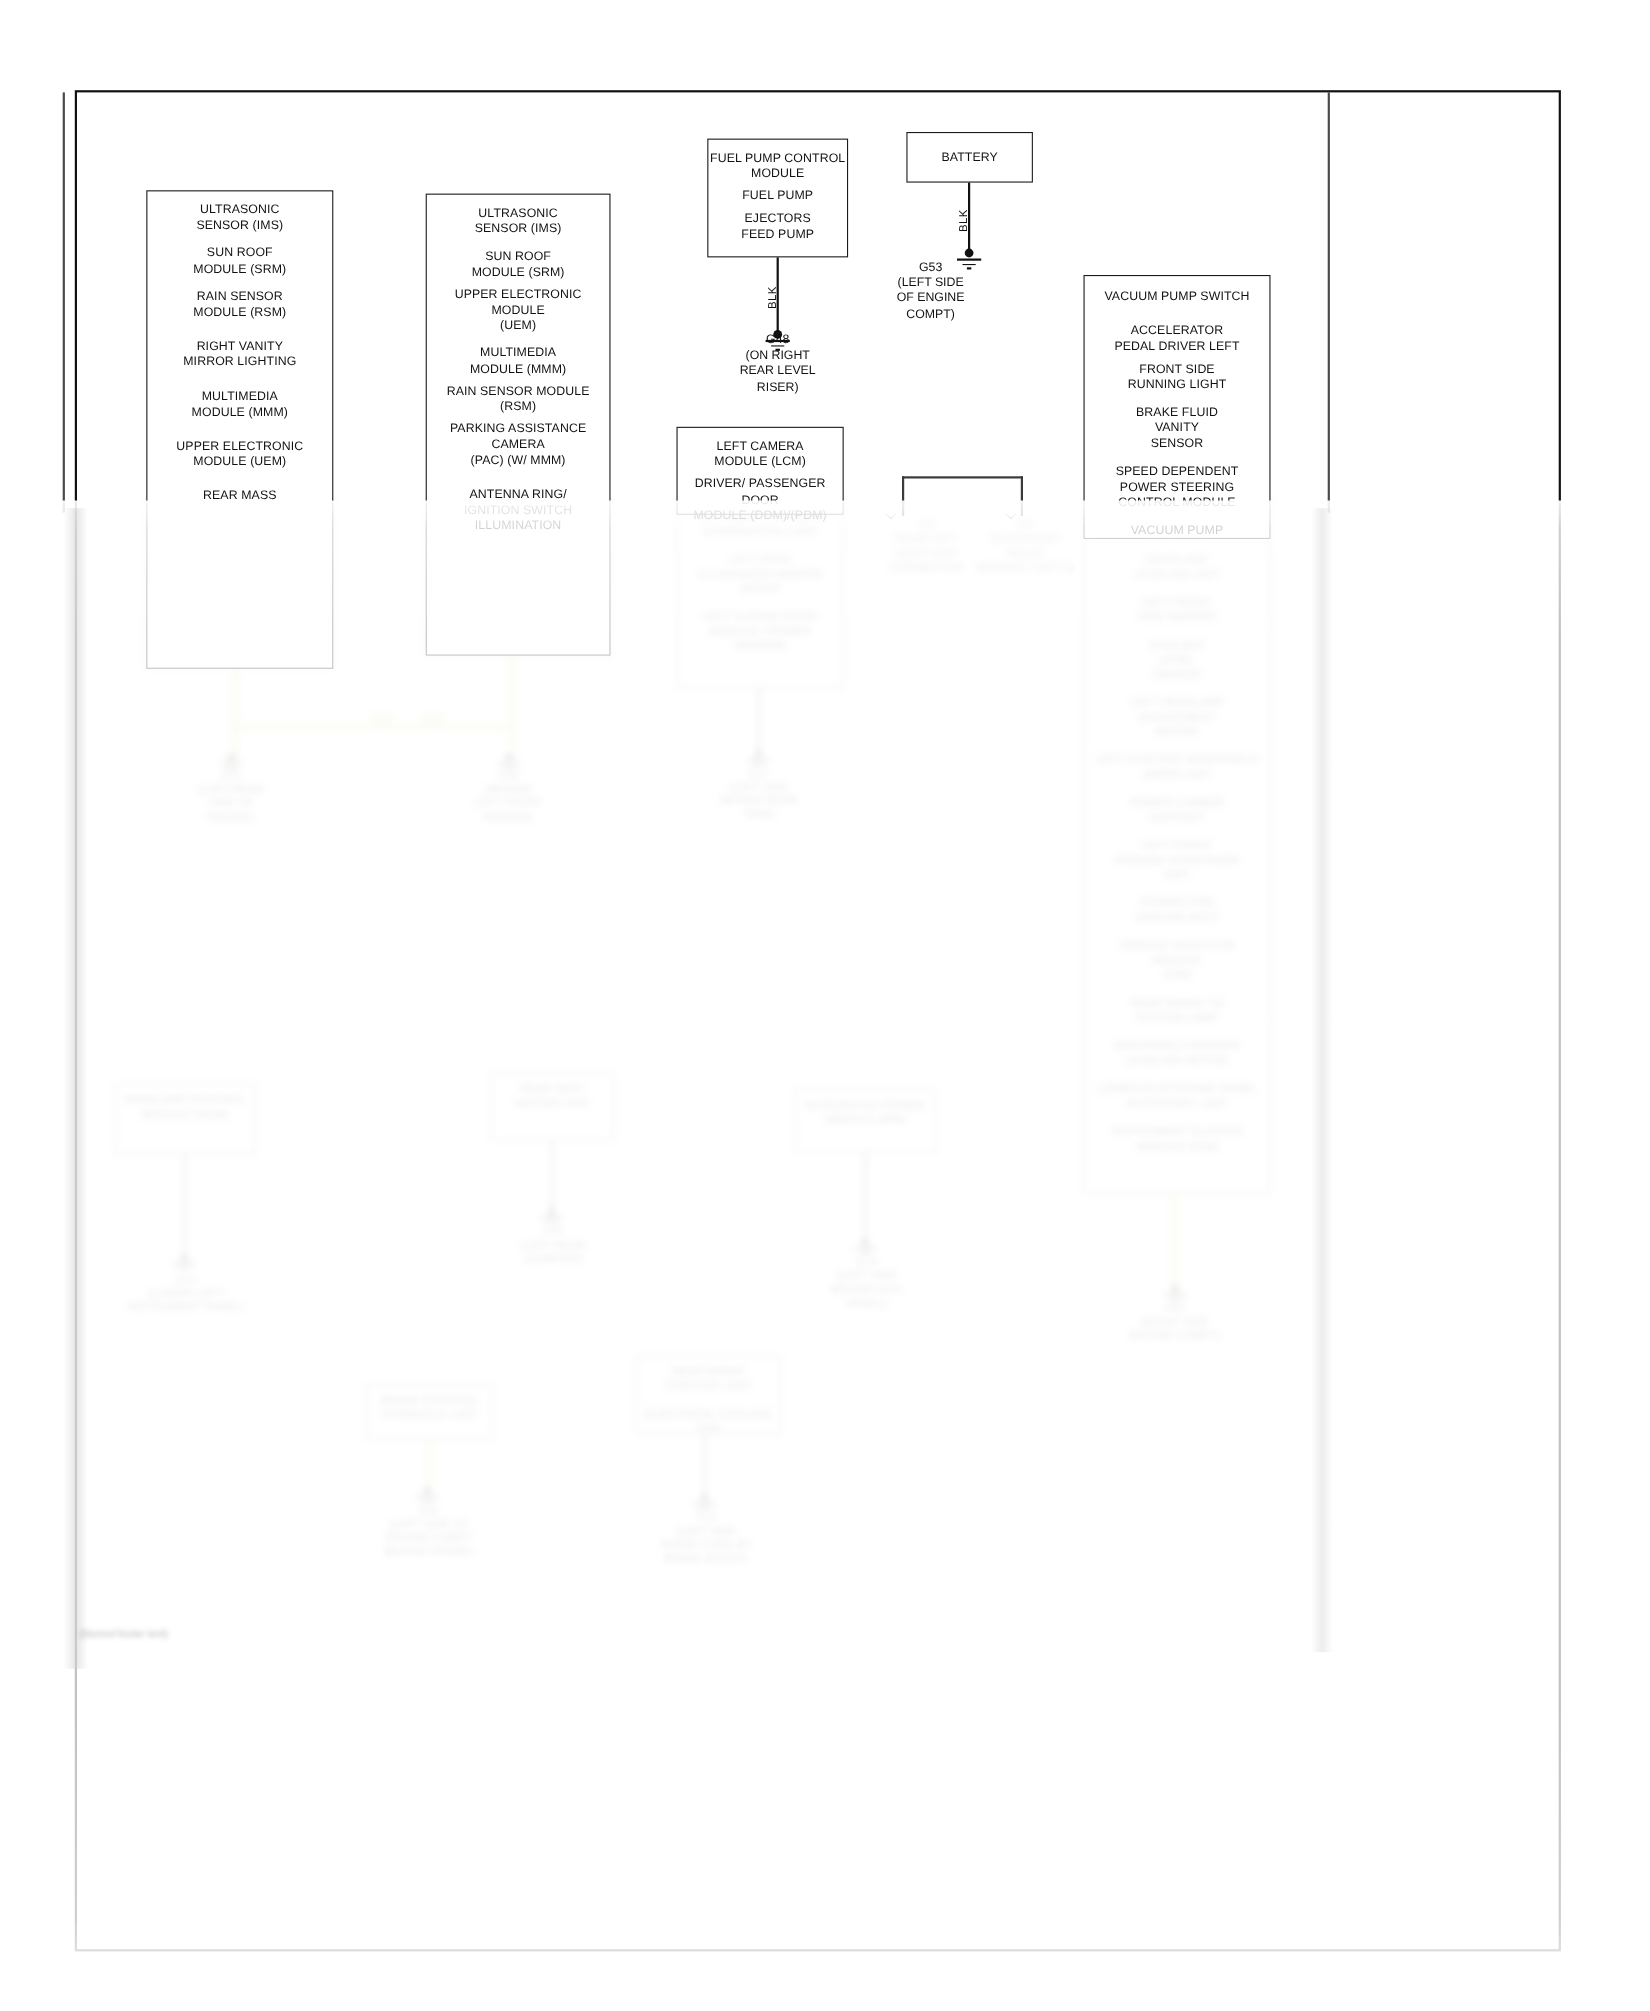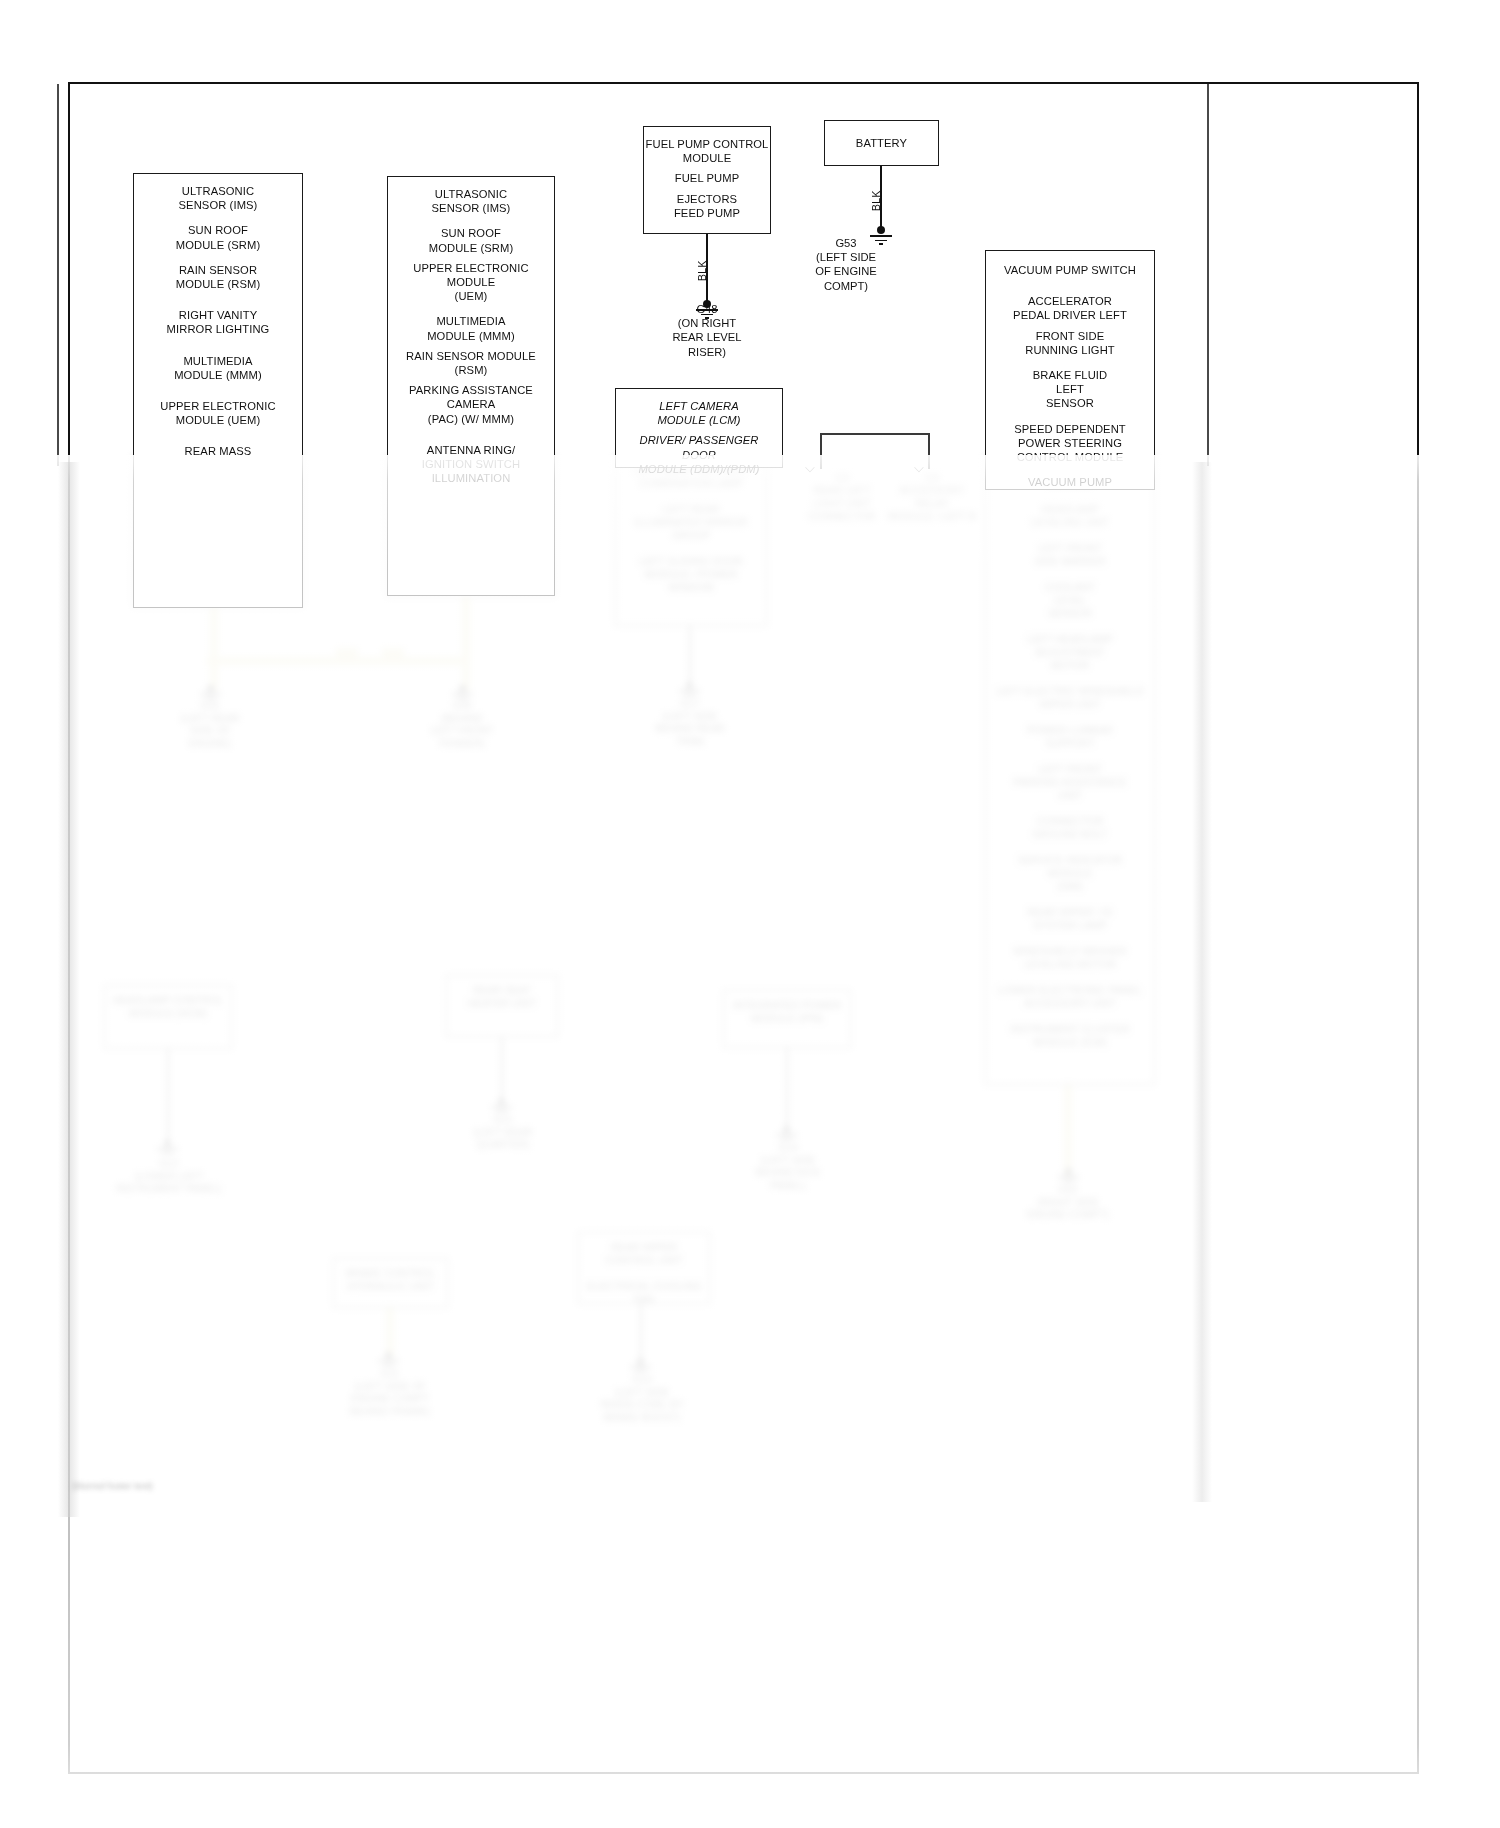--- a/index.html
+++ b/index.html
@@ -493,21 +493,21 @@
       <span class="b2"></span>
       <span class="b3"></span>
   </div>
   <div class="gnd-label" style="left:791px;top:236px;width:110px;">
     <span class="ln">G53</span>
     <span class="ln">(LEFT SIDE</span>
     <span class="ln">OF ENGINE</span>
     <span class="ln">COMPT)</span>
   </div>
 
-  <div class="box" style="left:615px;top:388px;width:168px;height:80px;font-style:italic;">
+  <div class="box" style="left:615px;top:388px;width:152px;height:80px;">
     <span class="ln">LEFT CAMERA</span>
     <span class="ln">MODULE (LCM)</span>
     <span class="gap-s"></span>
     <span class="ln">DRIVER/ PASSENGER</span>
     <span class="ln">DOOR</span>
     <span class="ln">MODULE (DDM)/(PDM)</span>
   </div>
 
   <div class="wire h thin" style="left:820px;top:433px;width:110px;"></div>
   <div class="wire v thin" style="left:820px;top:433px;height:36px;"></div>
@@ -519,21 +519,21 @@
     <span class="ln">VACUUM PUMP SWITCH</span>
     <span class="gap"></span>
       <span class="gap-s"></span>
     <span class="ln">ACCELERATOR</span>
     <span class="ln">PEDAL DRIVER LEFT</span>
     <span class="gap-s"></span>
     <span class="ln">FRONT SIDE</span>
     <span class="ln">RUNNING LIGHT</span>
     <span class="gap"></span>
     <span class="ln">BRAKE FLUID</span>
-    <span class="ln">LEFT</span>
+    <span class="ln">VANITY</span>
     <span class="ln">SENSOR</span>
     <span class="gap"></span>
     <span class="ln">SPEED DEPENDENT</span>
     <span class="ln">POWER STEERING</span>
     <span class="ln">CONTROL MODULE</span>
     <span class="gap"></span>
     <span class="ln">VACUUM PUMP</span>
   </div>
 
   <div class="wire v" style="left:57px;top:84px;height:382px;width:2px;background:#4a4a4a;"></div>

